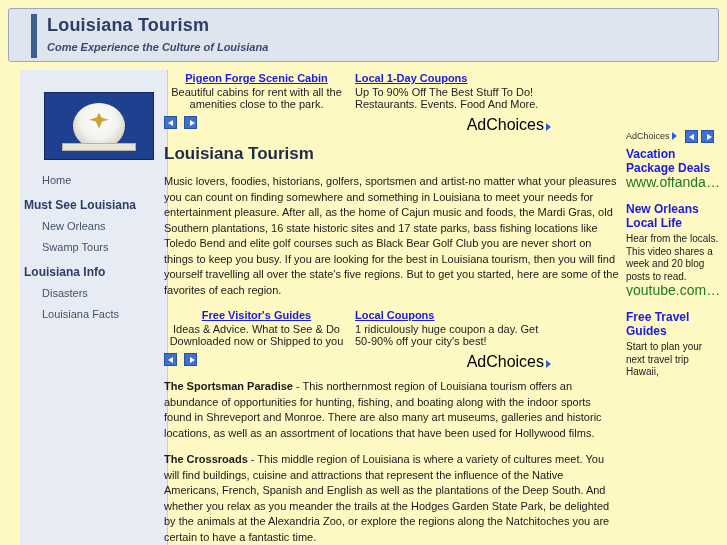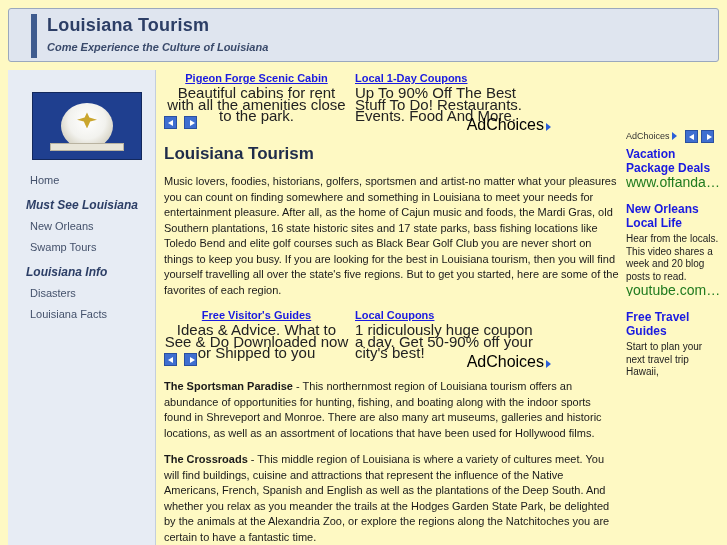--- a/index.html
+++ b/index.html
@@ -44,21 +44,21 @@
     left: 38px; top: 32px;
     font-size: 11px;
     font-weight: bold;
     font-style: italic;
     color: #3a4a6b;
   }
 
   
   .sidebar {
     position: absolute;
-    left: 8px; top: 70px;
+    left: 20px; top: 70px;
     width: 148px; height: 475px;
     background: #e7ecf4;
     border-right: 1px solid #c3cedd;
   }
   .flag {
     position: absolute;
     left: 24px; top: 22px;
     width: 110px; height: 68px;
     background: #1f3f8f;
     border: 1px solid #13285c;
@@ -95,39 +95,38 @@
   .nav-item {
     display: block;
     padding: 3px 0 3px 22px;
     font-size: 11px;
     color: #44516b;
     line-height: 15px;
     text-decoration: none;
   }
   .nav-head {
     display: block;
-    padding: 7px 0 3px 18px;
+    padding: 7px 0 3px 4px;
     font-size: 12px;
     font-weight: bold;
     color: #2c3e66;
     line-height: 15px;
-    font-style: italic;
   }
 
   
   .ad-link {
     color: #1a1ae0;
     font-size: 11px;
     font-weight: bold;
     text-decoration: underline;
     display: block;
     line-height: 13px;
   }
   .ad-desc {
-    font-size: 15px;
+    font-size: 11px;
     color: #222;
     line-height: 11.5px;
     margin-top: 2px;
   }
   .adchoice-tri {
     display: inline-block;
     width: 0; height: 0;
     border-left: 5px solid #2c5fd8;
     border-top: 4px solid transparent;
     border-bottom: 4px solid transparent;

